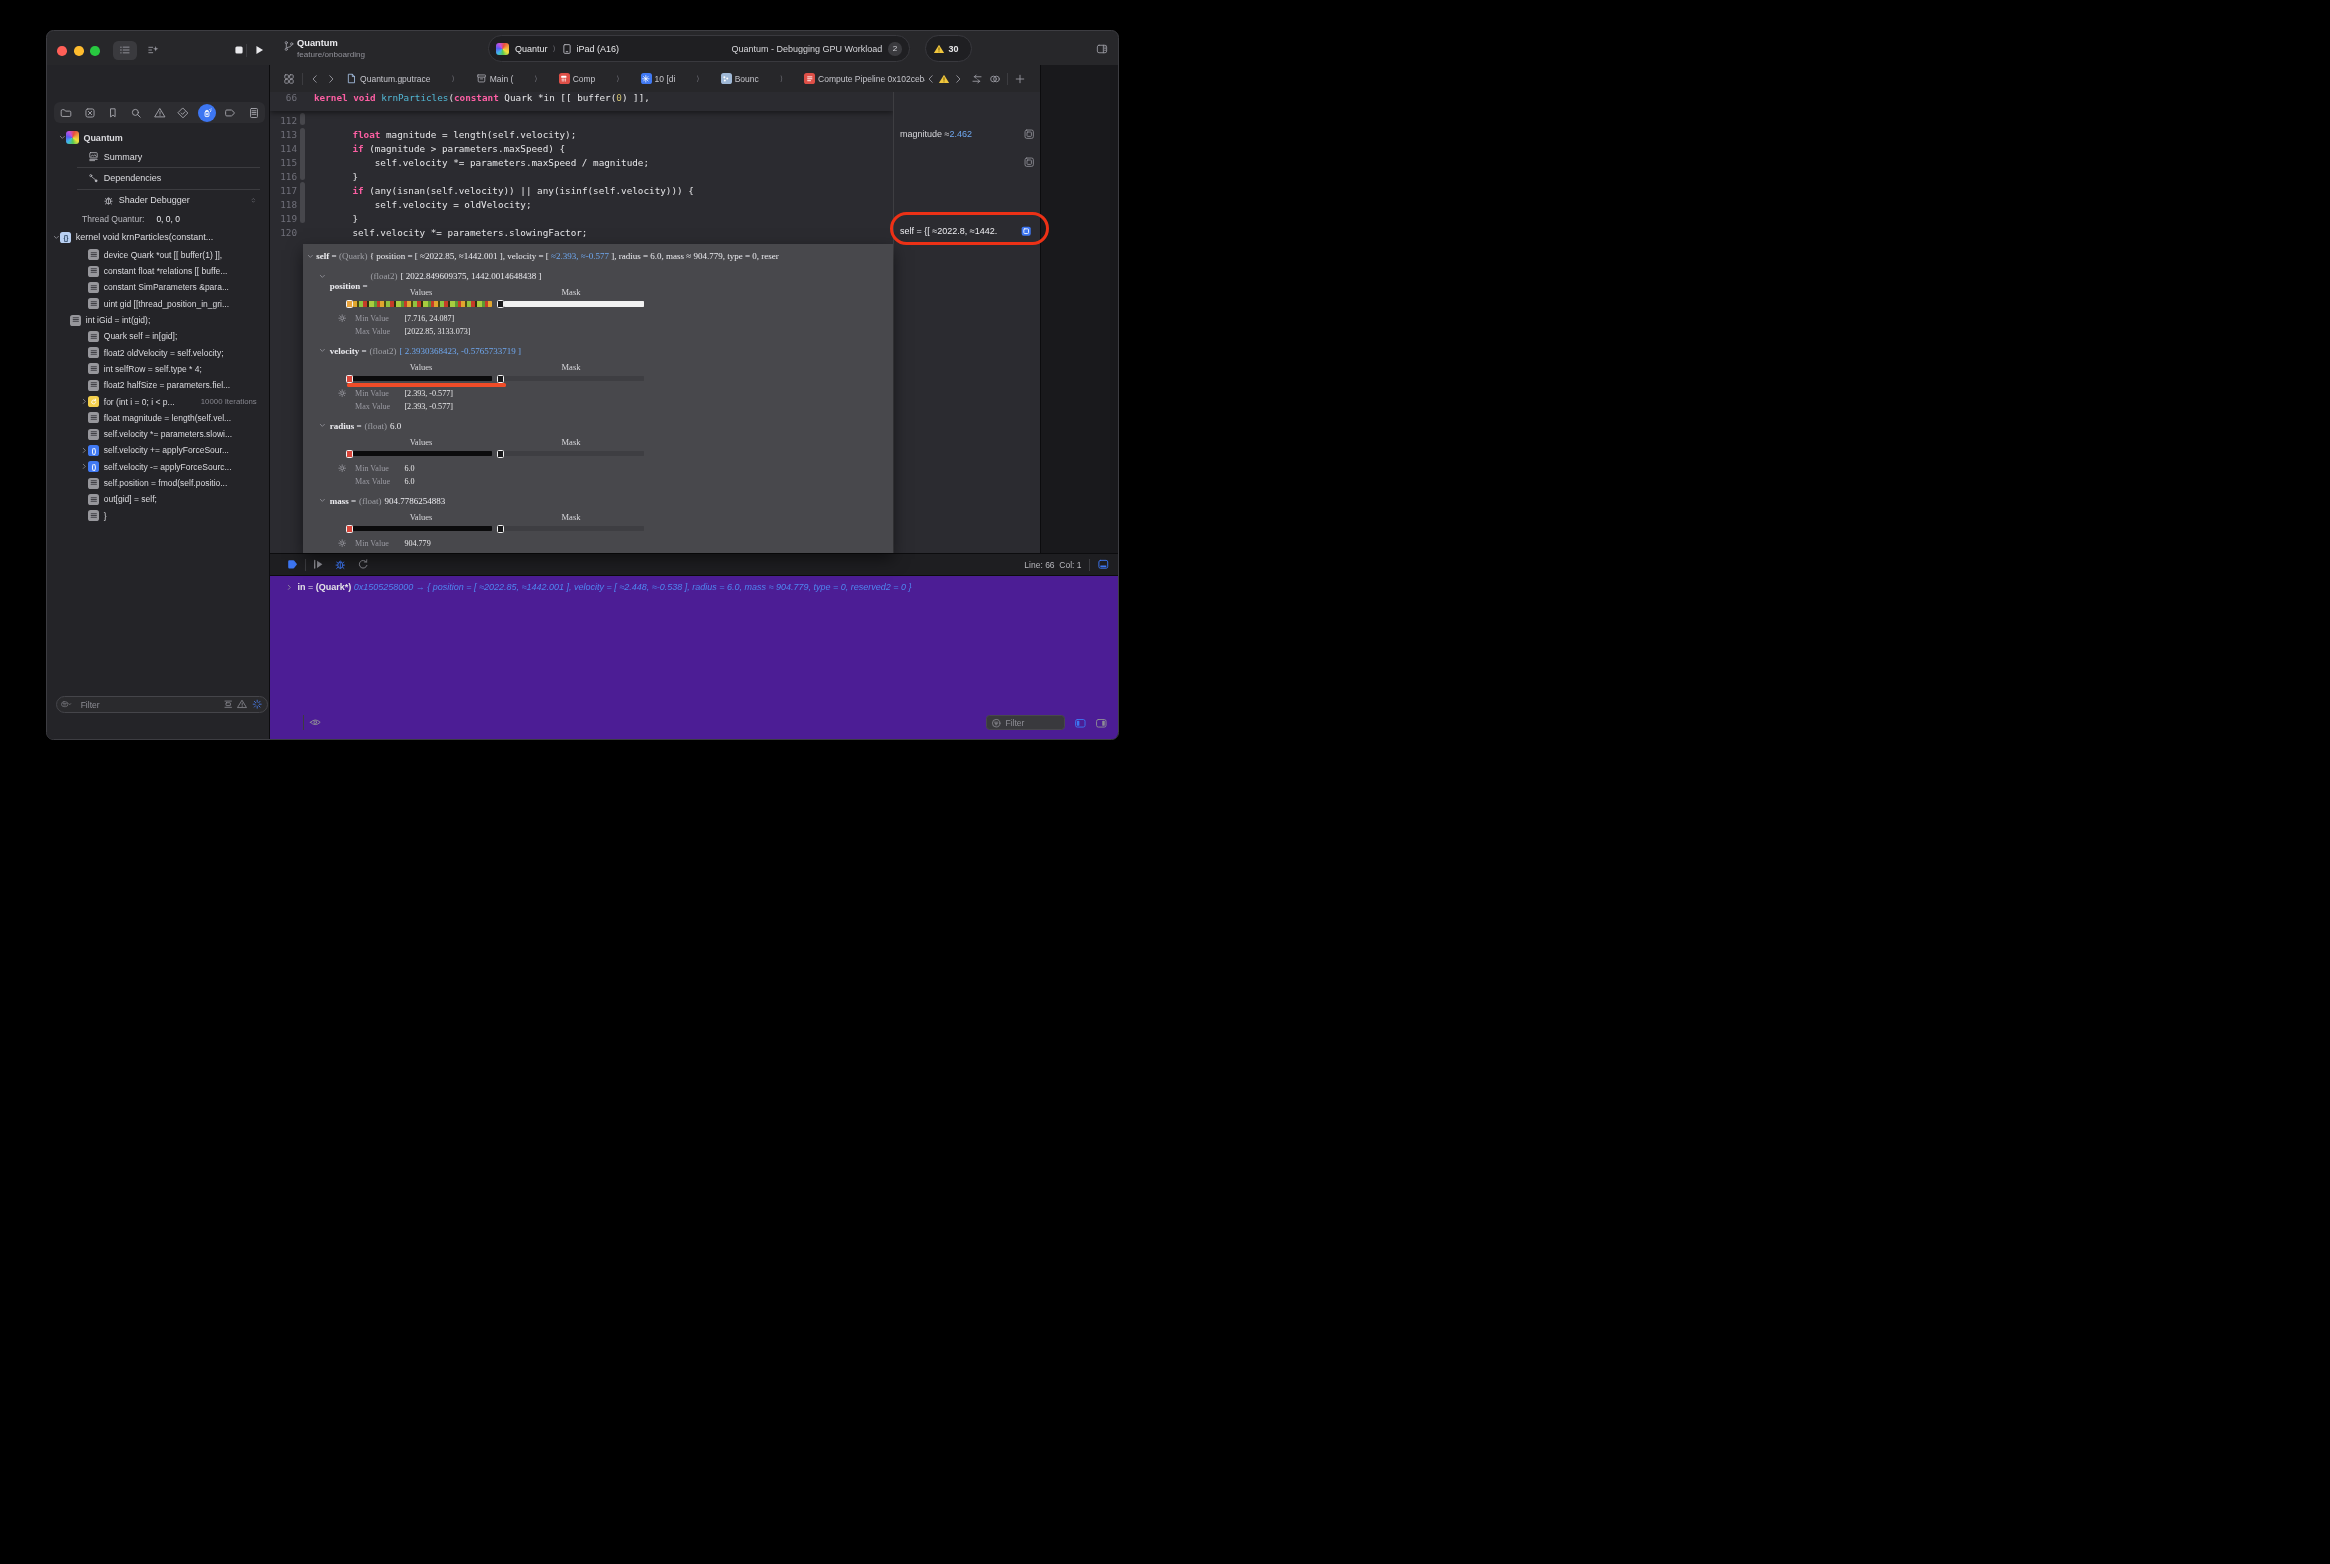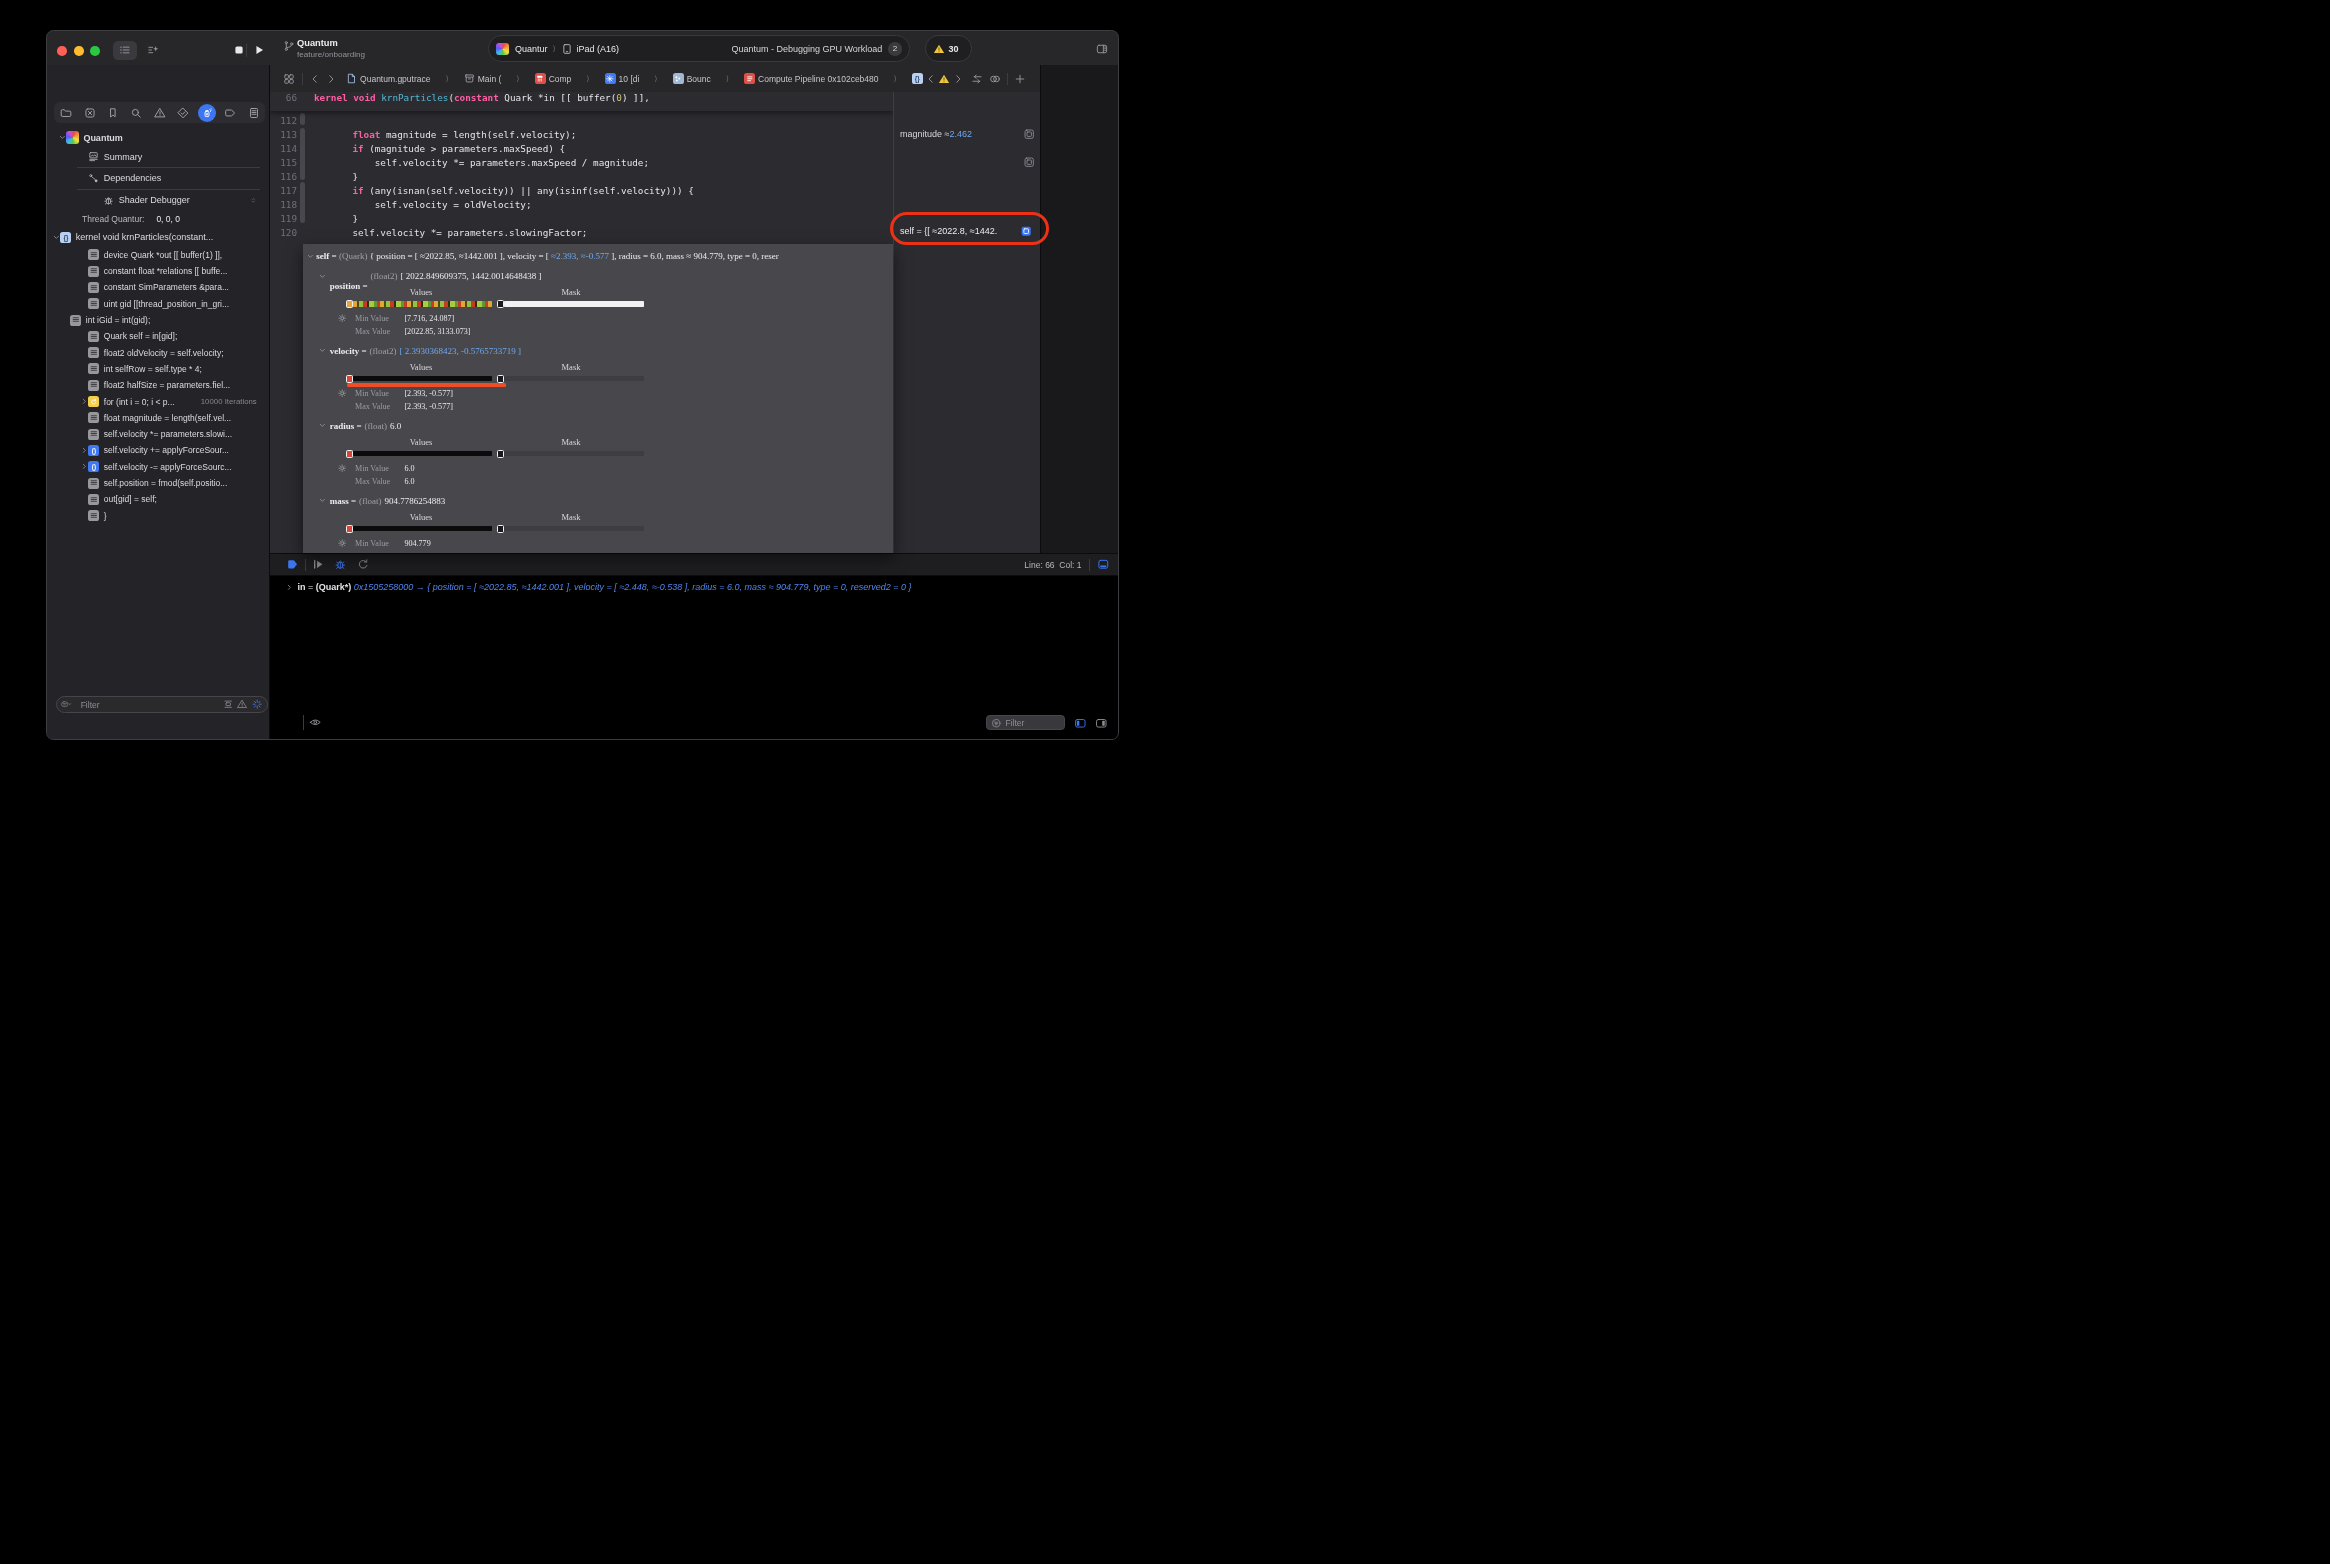--- a/index.html
+++ b/index.html
@@ -91,21 +91,21 @@
     border-radius:19px;box-sizing:border-box;z-index:6;}
   #redline{position:absolute;left:44px;top:139px;width:159px;height:4.4px;background:#f04c28;border-radius:1.5px;z-index:5;}
   
   #rightpane{position:absolute;left:993px;top:34px;width:80px;height:488px;background:#19191c;border-left:0.7px solid #0c0c0e;box-sizing:border-box;}
   
   #debugbar{position:absolute;left:223px;top:522px;width:850px;height:23px;background:#1e1e21;
     border-top:0.7px solid #0c0c0e;border-bottom:0.7px solid #0c0c0e;box-sizing:border-box;display:flex;align-items:center;}
   .dico{width:12.6px;height:12.6px;color:#8e8e95;flex:0 0 auto;}
   .dico svg{width:12.6px;height:12.6px;}
   .vdiv{width:0.7px;height:12px;background:#3c3c40;}
-  #console{position:absolute;left:223px;top:545px;width:850px;height:164px;background:#000000;}
+  #console{position:absolute;left:223px;top:545px;width:850px;height:164px;background:#4c1d95;}
   .conline{position:absolute;left:15.6px;top:6px;display:flex;align-items:center;font-size:9px;color:#e4e4e8;white-space:nowrap;}
   .bluei{color:#4f86f0;font-style:italic;}
   .field{display:flex;align-items:center;background:#39393d;border:0.7px solid #48484c;border-radius:3.7px;
     color:#8f8f97;font-size:8.5px;box-sizing:border-box;padding:0 4.4px;gap:3.7px;}
   .pillfield{background:#2a2a2d;border:0.7px solid #45454a;border-radius:9px;}
   .fico svg{width:10.4px;height:10.4px;}
   .fico{display:flex;color:#8f8f97;}
 </style>
 </head>
 <body>
@@ -516,21 +516,21 @@
     <span class="jico">
         <svg viewBox="0 0 16 16" width="100%" height="100%" fill="none" stroke="currentColor" stroke-width="1.2" stroke-linecap="round" stroke-linejoin="round">
           <path d="M9.6 3.6L5.4 8l4.2 4.4"></path>
         </svg>
       </span>
     <span class="jico" style="margin-left:4.4px">
         <svg viewBox="0 0 16 16" width="100%" height="100%" fill="none" stroke="currentColor" stroke-width="1.2" stroke-linecap="round" stroke-linejoin="round">
           <path d="M6.4 3.6L10.6 8l-4.2 4.4"></path>
         </svg>
       </span>
-    <span id="crumbs" style="display:flex;align-items:center;gap:13px;margin-left:9px;overflow:hidden;flex:1">
+    <span id="crumbs" style="display:flex;align-items:center;gap:19px;margin-left:9px;overflow:hidden;flex:1">
         <span class="crumb">
           <span class="gicon" style="color: rgb(170, 197, 232);"><svg viewBox="0 0 16 16" width="100%" height="100%" fill="none" stroke="currentColor" stroke-width="1.2" stroke-linecap="round" stroke-linejoin="round">
               <path d="M4 1.8h5.4l3 3.2v9.2H4z"></path>
               <path d="M9.2 2v3.2h3.2"></path>
             </svg></span>
           <span>Quantum.gputrace</span>
         </span>
         <span class="cap-sep" style="padding: 0px 2.2px;">⟩</span>
         <span class="crumb">
           <span class="gicon" style="color: rgb(169, 169, 176);"><svg viewBox="0 0 16 16" width="100%" height="100%" fill="none" stroke="currentColor" stroke-width="1.2" stroke-linecap="round" stroke-linejoin="round">

